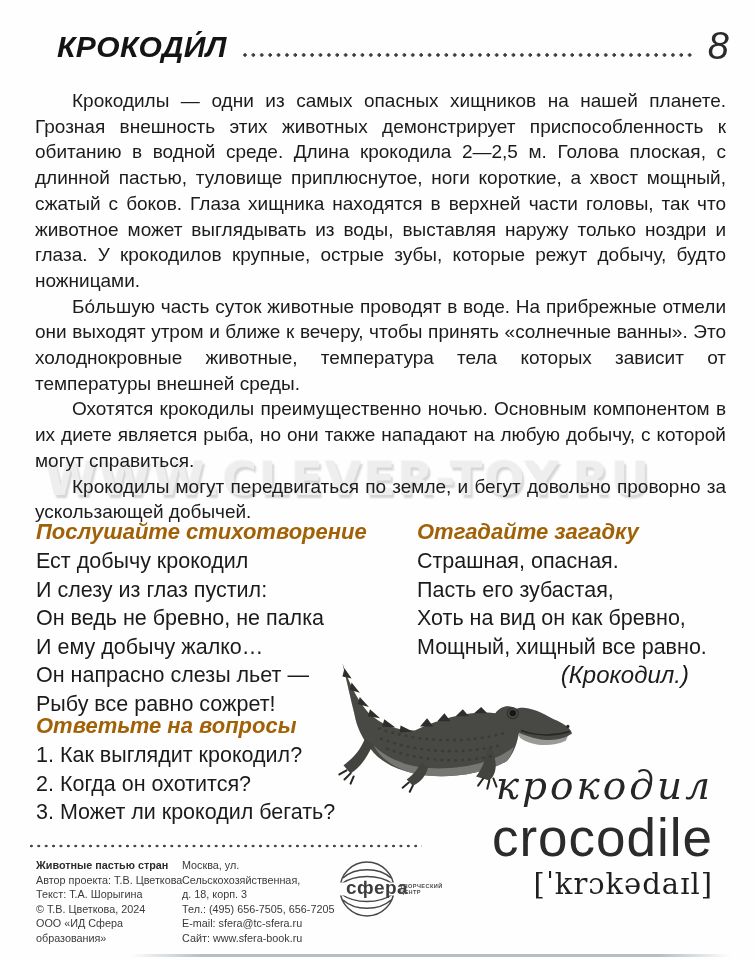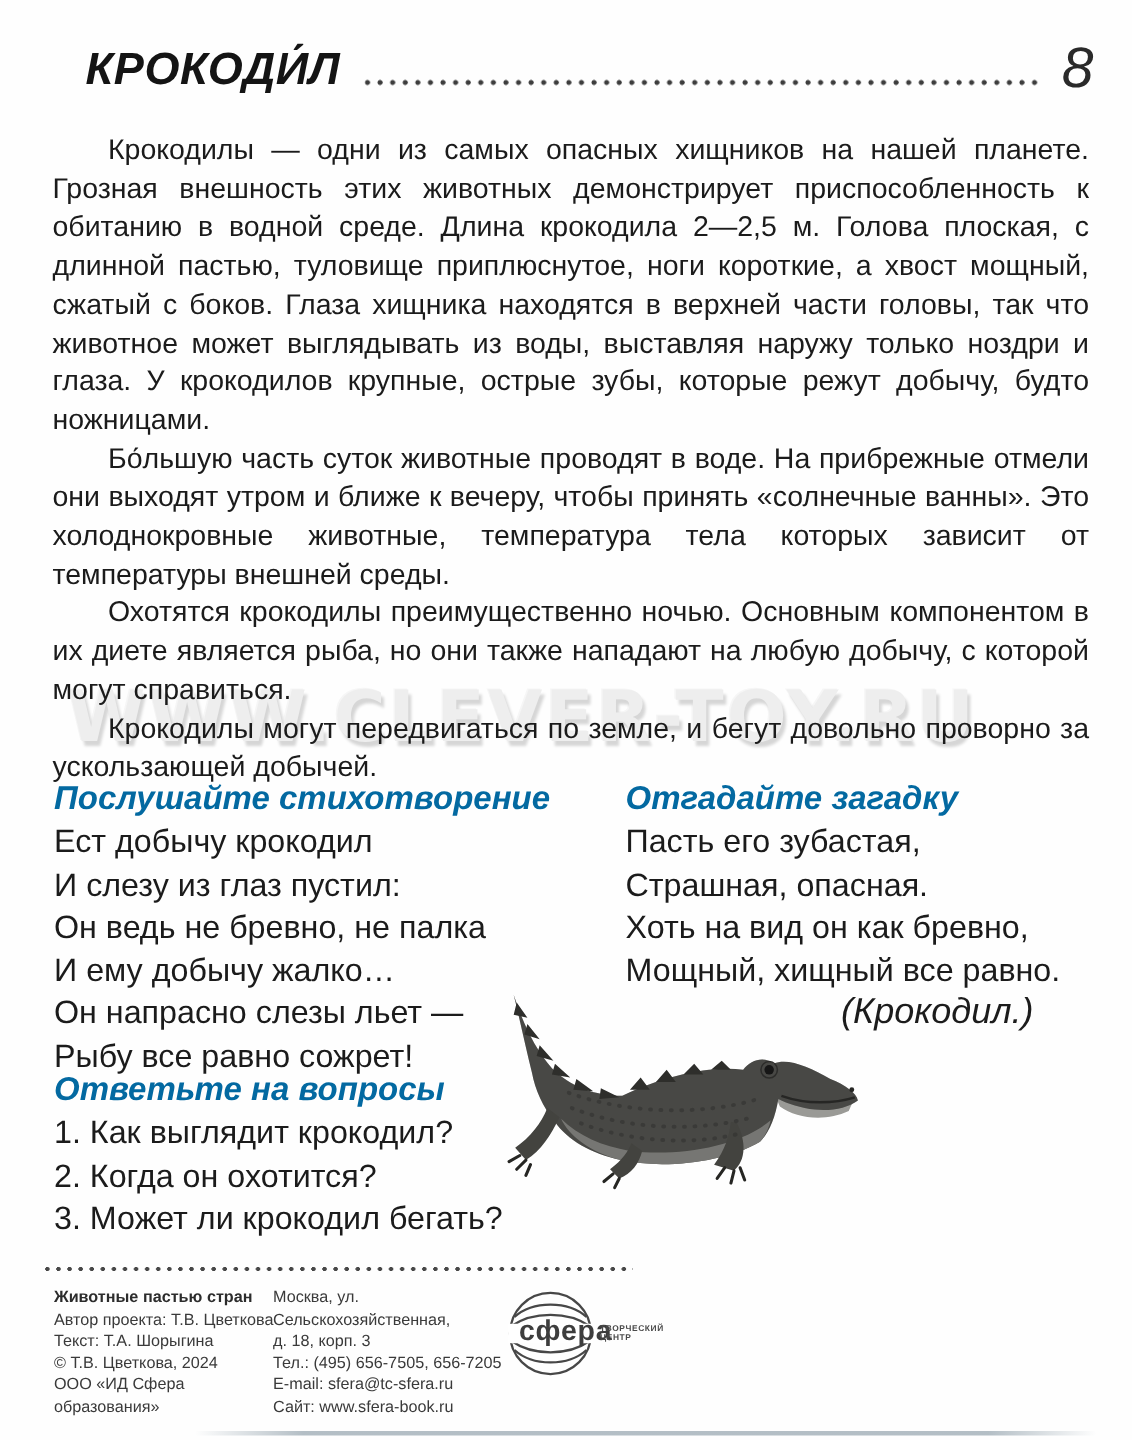--- a/index.html
+++ b/index.html
@@ -21,21 +21,21 @@
   .article { position:absolute; top:88px; left:35px; right:29px; z-index:2;
     font-size:19px; line-height:25.7px; text-align:justify; color:#1b1b1b; }
   .article p { margin:0; text-indent:37px; }
   
   .watermark { position:absolute; top:451px; left:45px; right:20px; z-index:1;
     font-family:"DejaVu Sans", sans-serif; font-weight:700; font-size:47px;
     letter-spacing:2px; text-align:left; color:#eeeeee; white-space:nowrap;
     text-shadow:2px 3px 2px #d6d6d6, -1px -1px 0 #f6f6f6; }
   
   .section-heading { font-weight:700; font-style:italic; font-size:22px;
-    line-height:29px; color:#0369a1; margin:0 0 1px 0; }
+    line-height:29px; color:#a16207; margin:0 0 1px 0; }
   .lines { font-size:21.5px; line-height:28.6px; color:#1b1b1b; }
   .poem { position:absolute; top:517px; left:36px; width:365px; z-index:2; }
   .riddle { position:absolute; top:517px; left:417px; width:312px; z-index:2; }
   .riddle-answer { font-style:italic; text-align:right; padding-right:40px;
     font-size:24px; line-height:28.6px; }
   .questions { position:absolute; top:711px; left:36px; width:390px; z-index:2; }
   
   .croc { position:absolute; top:657px; left:320px; width:255px; height:142px; z-index:2; }
   .croc svg { width:100%; height:100%; }
   
@@ -97,22 +97,22 @@
       <div>Он ведь не бревно, не палка</div>
       <div>И ему добычу жалко…</div>
       <div>Он напрасно слезы льет —</div>
       <div>Рыбу все равно сожрет!</div>
     </div>
   </div>
 
   <div class="riddle">
     <div class="section-heading">Отгадайте загадку</div>
     <div class="lines">
+      <div>Страшная, опасная.</div>
       <div>Пасть его зубастая,</div>
-      <div>Страшная, опасная.</div>
       <div>Хоть на вид он как бревно,</div>
       <div>Мощный, хищный все равно.</div>
     </div>
     <div class="riddle-answer">(Крокодил.)</div>
   </div>
 
   <div class="questions">
     <div class="section-heading">Ответьте на вопросы</div>
     <div class="lines">
       <div>1. Как выглядит крокодил?</div>
@@ -162,20 +162,25 @@
       <circle cx="243" cy="66" r="1.6" fill="#262624"></circle>
 
       <g stroke="#2b2b29" stroke-width="2.6" stroke-linecap="round" stroke-dasharray="0.6,6.2" opacity=".45" fill="none">
         <path d="M58,68 C96,82 146,83 182,72"></path>
         <path d="M60,78 C96,92 142,94 178,84"></path>
         <path d="M66,88 C98,100 140,103 172,94"></path>
       </g>
     </svg>
   </div>
 
+  <div class="vocab">
+    <div class="vocab-script">крокодил</div>
+    <div class="vocab-english">crocodile</div>
+    <div class="vocab-phonetic">[ˈkrɔkədaɪl]</div>
+  </div>
 
   <div class="footer-dots"></div>
   <div class="footer">
     <div class="footer-left">
       <div class="footer-series">Животные пастью стран</div>
       <div>Автор проекта: Т.В. Цветкова</div>
       <div>Текст: Т.А. Шорыгина</div>
       <div>© Т.В. Цветкова, 2024</div>
       <div>ООО «ИД Сфера образования»</div>
     </div>

